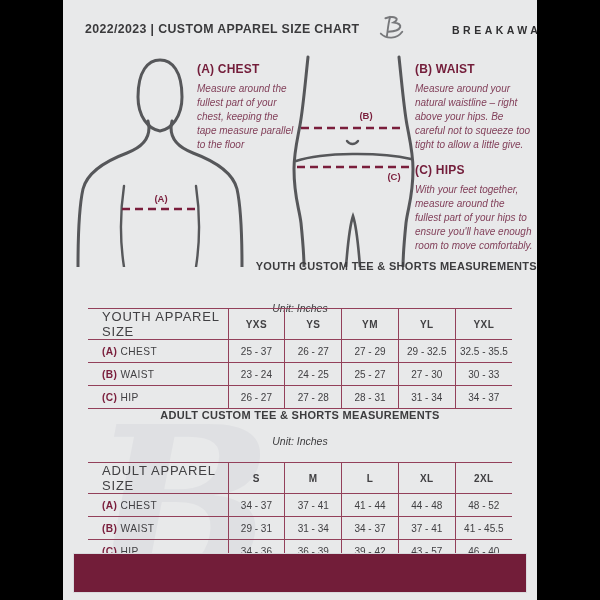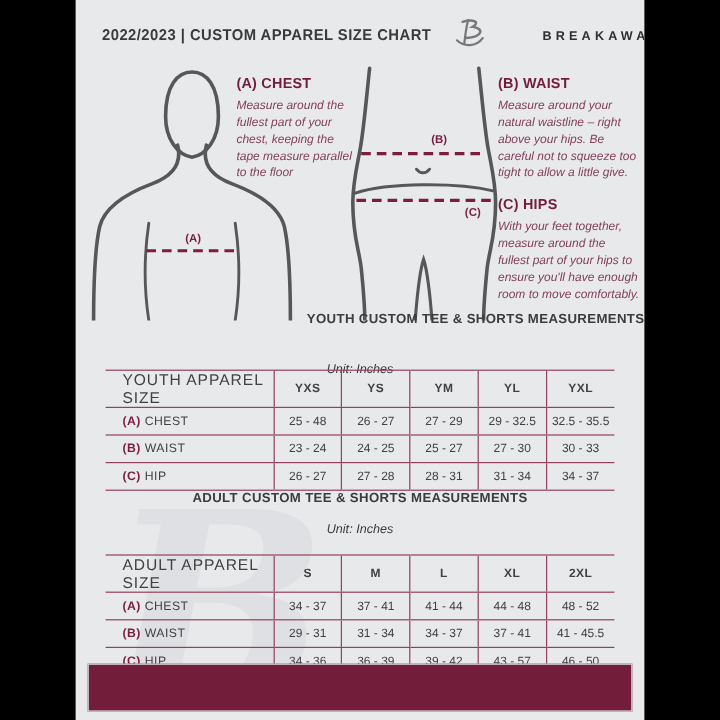--- a/index.html
+++ b/index.html
@@ -134,21 +134,21 @@
         <th>YS</th>
         <th>YM</th>
         <th>YL</th>
         <th>YXL</th>
       </tr>
       <tr>
         <td class="rowlabel">
           <span class="key">(A)</span>
           <span class="lbl">CHEST</span>
         </td>
-        <td>25 - 48</td>
+        <td>25 - 37</td>
         <td>26 - 27</td>
         <td>27 - 29</td>
         <td>29 - 32.5</td>
         <td>32.5 - 35.5</td>
       </tr>
       <tr>
         <td class="rowlabel">
           <span class="key">(B)</span>
           <span class="lbl">WAIST</span>
         </td>
@@ -216,21 +216,21 @@
       </tr>
       <tr>
         <td class="rowlabel">
           <span class="key">(C)</span>
           <span class="lbl">HIP</span>
         </td>
         <td>34 - 36</td>
         <td>36 - 39</td>
         <td>39 - 42</td>
         <td>43 - 57</td>
-        <td>46 - 50</td>
+        <td>46 - 40</td>
       </tr>
     </tbody>
       </table>
 
     <div class="footer-bar"></div>
 
   </div>
 </div>
 
 </body></html>

